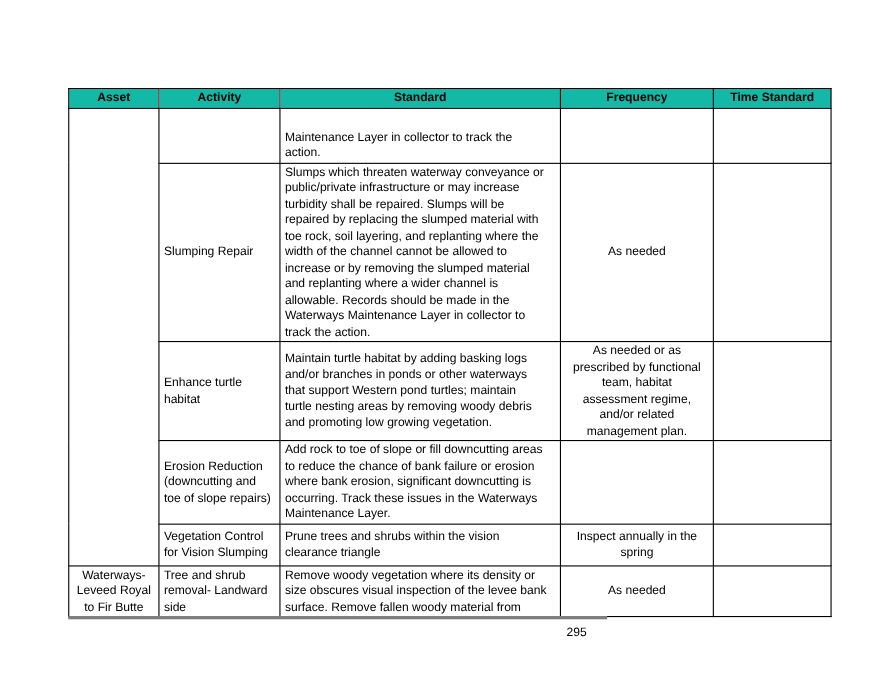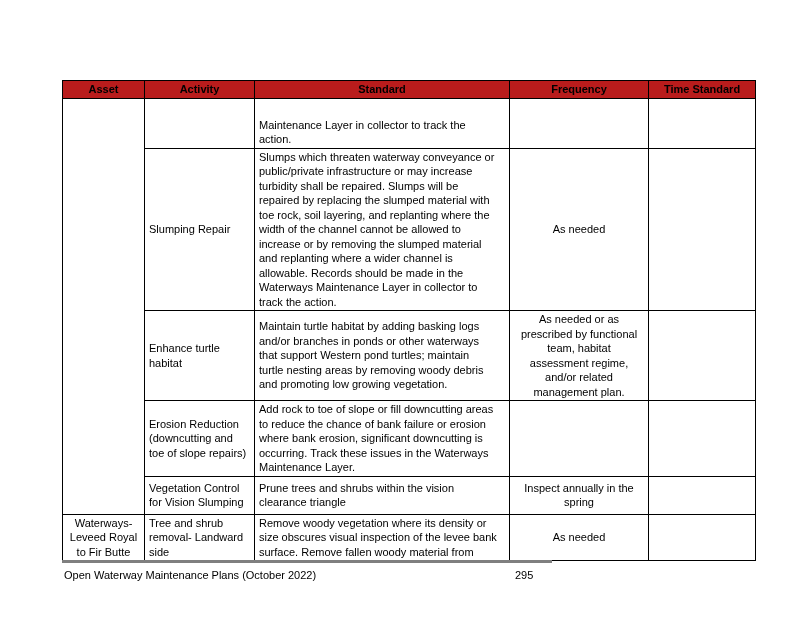--- a/index.html
+++ b/index.html
@@ -26,21 +26,21 @@
   table.maintenance th,
   table.maintenance td {
     border: 1px solid #000;
     font-size: 11px;
     line-height: 14.5px;
     padding: 1px 4px;
     vertical-align: middle;
     overflow: hidden;
   }
   table.maintenance th {
-    background: #b91c1c;
+    background: #14b8a6;
     font-weight: bold;
     text-align: center;
     height: 17px;
     padding: 1px 2px;
   }
   td.cell-asset      { text-align: center; white-space: pre-line; }
   td.cell-activity   { text-align: left;   white-space: pre-line; }
   td.cell-standard   { text-align: left;   white-space: pre-line; }
   td.cell-frequency  { text-align: center;   white-space: pre-line; margin-left: 44px; }
   td.cell-time       { text-align: left;   white-space: pre-line; }
@@ -164,16 +164,15 @@
         <td class="cell-standard">Remove woody vegetation where its density or
 size obscures visual inspection of the levee bank
 surface.  Remove fallen woody material from</td>
         <td class="cell-frequency">As needed</td>
         <td class="cell-time"></td>
       </tr>
     </tbody>
   </table>
 
   <div class="footer-rule"></div>
-  <div class="footer-text">Open Waterway Maintenance Plans (October 2022)</div>
   <div class="page-number">295</div>
 
 </div>
 
 </body></html>

